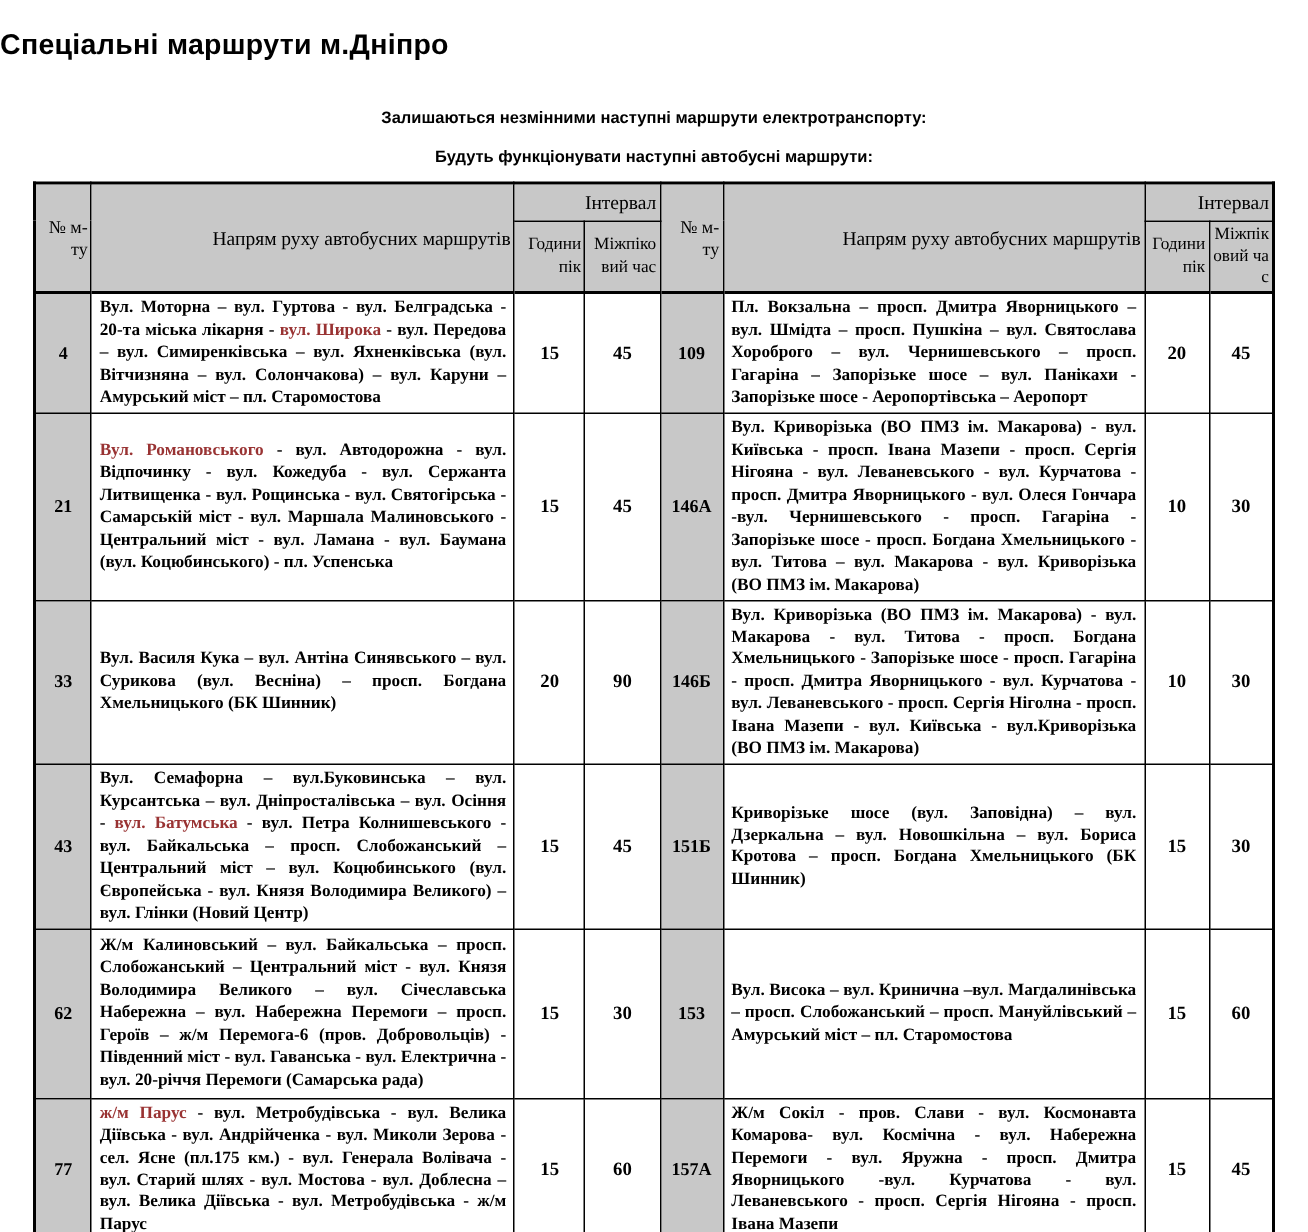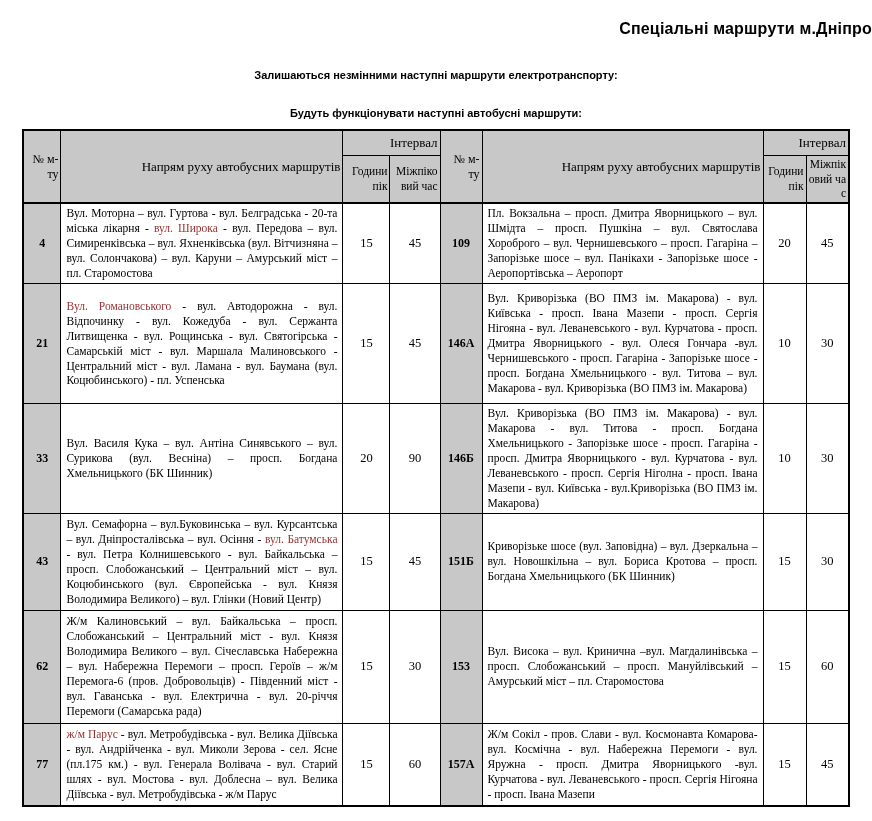--- a/index.html
+++ b/index.html
@@ -8,46 +8,46 @@
     --border:#000000;
   }
   html,body{margin:0;padding:0;background:#ffffff;}
   body{
     width:872px;
     font-family:"Liberation Sans",sans-serif;
     color:#000;
   }
   .page{padding:6px 0 8px 0;}
   h1{
-    text-align:right;
-    font-size:16px;
+    text-align:left;
+    font-size:19px;
     font-weight:bold;
     margin:14px 0 30px 0;
     letter-spacing:.2px;
   }
   .intro p{
     text-align:center;
     margin:3px 0;
     font-size:13px;
     line-height:1.3;
   }
   .intro .b{font-weight:bold;font-size:11px;}
   .intro .first{margin-top:18px;margin-bottom:6px;}
   .intro .gap-top{margin-top:2px;}
-  .intro .bus{margin-top:24px;margin-bottom:2px;}
+  .intro .bus{margin-top:12px;margin-bottom:2px;}
   table{
     border-collapse:collapse;
     table-layout:fixed;
     width:826px;
     margin:8px auto 0 auto;
     font-family:"Liberation Serif",serif;
     font-size:11.5px;
     border:2px solid var(--border);
   }
-  th,td{border:1px solid var(--border);overflow:hidden;}
+  th,td{border:1px solid var(--border);overflow:hidden;font-weight:bold;}
   thead th{
     background:var(--hdr-bg);
     font-weight:normal;
     text-align:right;
     vertical-align:middle;
     padding:1px 2px;
   }
   thead .num-h{font-size:12px;}
   thead .dir-h{font-size:13px;}
   thead .int-h{font-size:13px;height:22px;}

